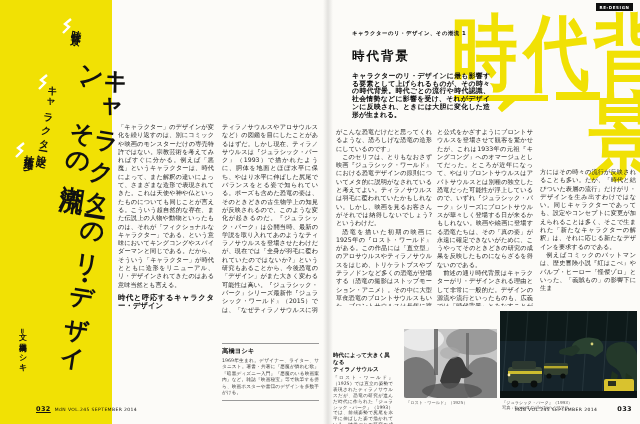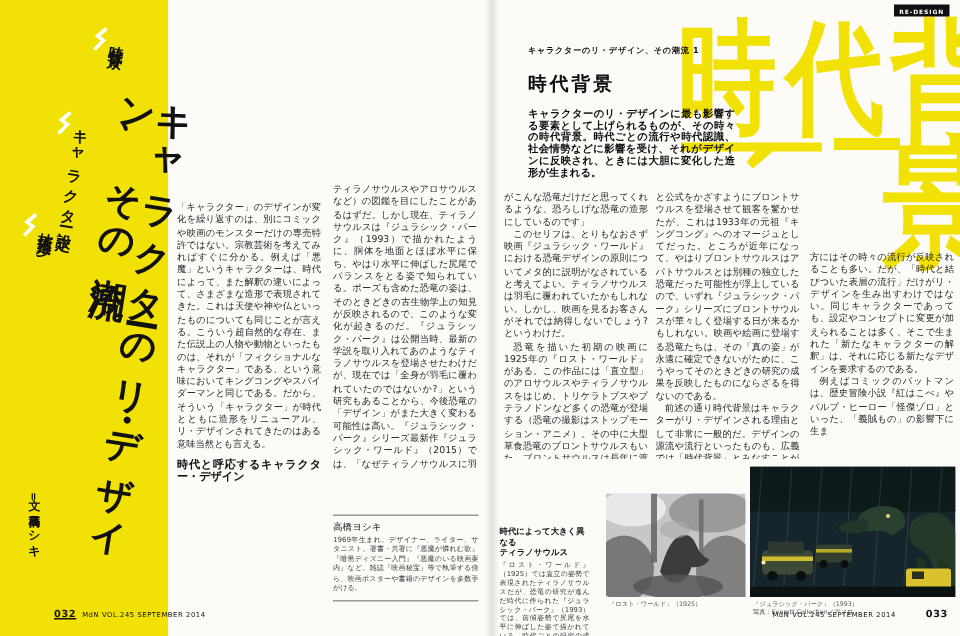--- a/index.html
+++ b/index.html
@@ -24,21 +24,21 @@
   .runner{font-size:5.4px;font-weight:700;letter-spacing:.5px;color:#111;}
   .sechead{font-size:12.5px;font-weight:700;letter-spacing:2px;color:#0f0f0f;}
   .disp{color:#f1e104;font-weight:700;font-size:82px;line-height:1;transform:scaleX(.8);
         transform-origin:left top;z-index:0;}
   
   .capblock{width:60px;}
   .cap-title{font-size:5.6px;font-weight:700;line-height:7px;color:#0f0f0f;}
   .cap-body{font-size:4.6px;line-height:5.9px;text-align:justify;color:#3a3a3a;margin-top:2px;}
   .photocap{font-size:4.2px;color:#555;line-height:5.2px;}
   .profile{width:97px;border-top:1px solid #9a9a9a;border-bottom:1px solid #9a9a9a;padding:3px 0 4px 0;}
-  .profile .pname{font-size:6.4px;font-weight:400;margin-bottom:2px;}
+  .profile .pname{font-size:6.4px;font-weight:700;margin-bottom:2px;}
   .profile .pbio{font-size:4.7px;line-height:6.4px;text-align:justify;color:#3d3d3d;}
   .footer-r{font-size:4.5px;letter-spacing:.4px;color:#111;white-space:nowrap;}
   .footer-r b{font-size:6.5px;margin-left:20px;}
   .badge{left:596px;top:3px;width:37px;height:8px;background:#101010;color:#fff;
          font-size:4px;font-weight:700;letter-spacing:.6px;display:flex;align-items:center;justify-content:center;}
   .gutter{left:323px;top:0;width:10px;height:424px;
           background:linear-gradient(90deg,rgba(0,0,0,0) 0%,rgba(0,0,0,.10) 50%,rgba(0,0,0,0) 100%);}
   .photo{display:block;}
 </style>
 </head>
@@ -67,21 +67,21 @@
 
   <div class="abs vtext v-title">キャラクターのリ・デザイン、その潮流</div>
 
   <div class="abs vtext v-credit" style="left:16px;top:326px;height:90px;">文＝高橋ヨシキ</div>
 
   <div class="abs spine-footer">
     <b>032</b><span>MdN VOL.245 SEPTEMBER 2014</span>
   </div>
 
 
-  <div class="abs bodycol" style="left:118px;top:135px;width:96px;height:190px;">
+  <div class="abs bodycol" style="left:118px;top:123px;width:96px;height:190px;">
     <p>「キャラクター」のデザインが変化を繰り返すのは、別にコミックや映画のモンスターだけの専売特許ではない。宗教芸術を考えてみればすぐに分かる。例えば「悪魔」というキャラクターは、時代によって、また解釈の違いによって、さまざまな造形で表現されてきた。これは天使や神や仏といったものについても同じことが言える。こういう超自然的な存在、また伝説上の人物や動物といったものは、それが「フィクショナルなキャラクター」である、という意味においてキングコングやスパイダーマンと同じである。だから、そういう「キャラクター」が時代とともに造形をリニューアル、リ・デザインされてきたのはある意味当然とも言える。</p>
     <div class="colhead">時代と呼応するキャラクター・デザイン</div>
 
   </div>
   <div class="abs bodycol" style="left:222px;top:123px;width:96px;height:190px;">
     <p>ティラノサウルスやアロサウルスなど）の図鑑を目にしたことがあるはずだ。しかし現在、ティラノサウルスは『ジュラシック・パーク』（1993）で描かれたように、胴体を地面とほぼ水平に保ち、やはり水平に伸ばした尻尾でバランスをとる姿で知られている。ポーズも含めた恐竜の姿は、そのときどきの古生物学上の知見が反映されるので、このような変化が起きるのだ。『ジュラシック・パーク』は公開当時、最新の学説を取り入れてあのようなティラノサウルスを登場させたわけだが、現在では「全身が羽毛に覆われていたのではないか?」という研究もあることから、今後恐竜の「デザイン」がまた大きく変わる可能性は高い。『ジュラシック・パーク』シリーズ最新作『ジュラシック・ワールド』（2015）では、「なぜティラノサウルスに羽毛がないのか?」という疑問を先取りする形で、その理由が「恐竜復元責任者」の口から語られる。</p>
 
   </div>
 
   <div class="abs profile" style="left:222px;top:343px;">

